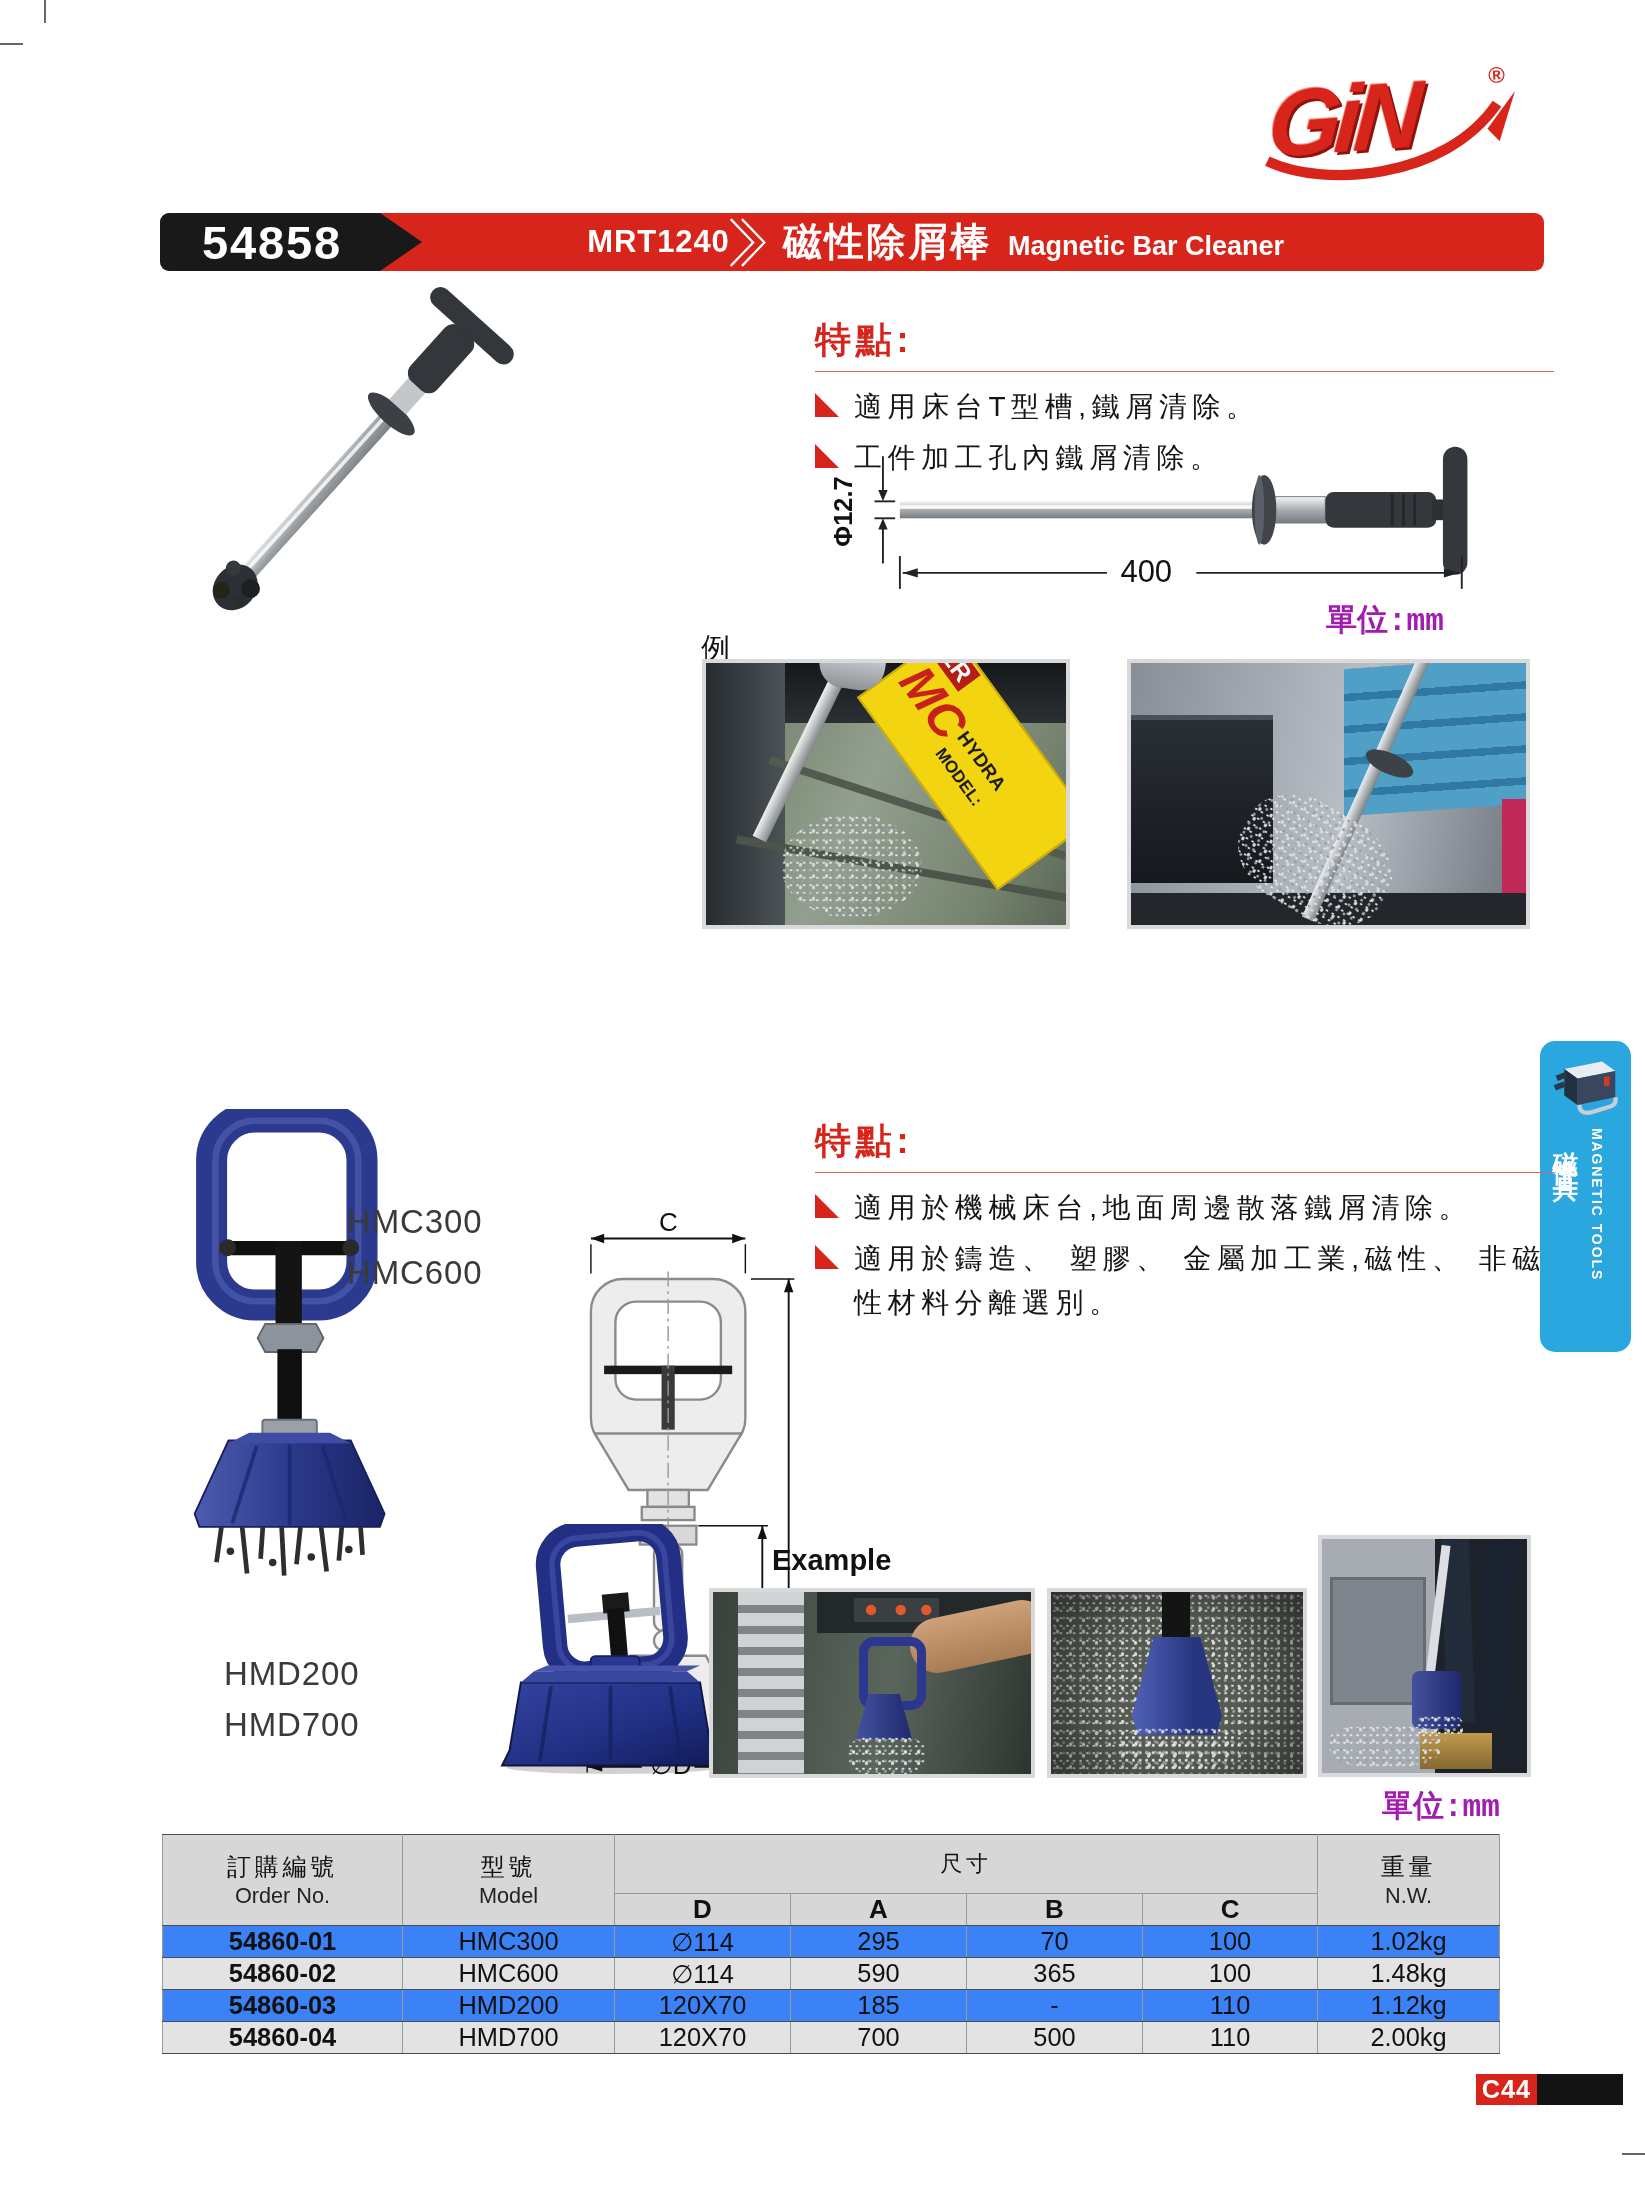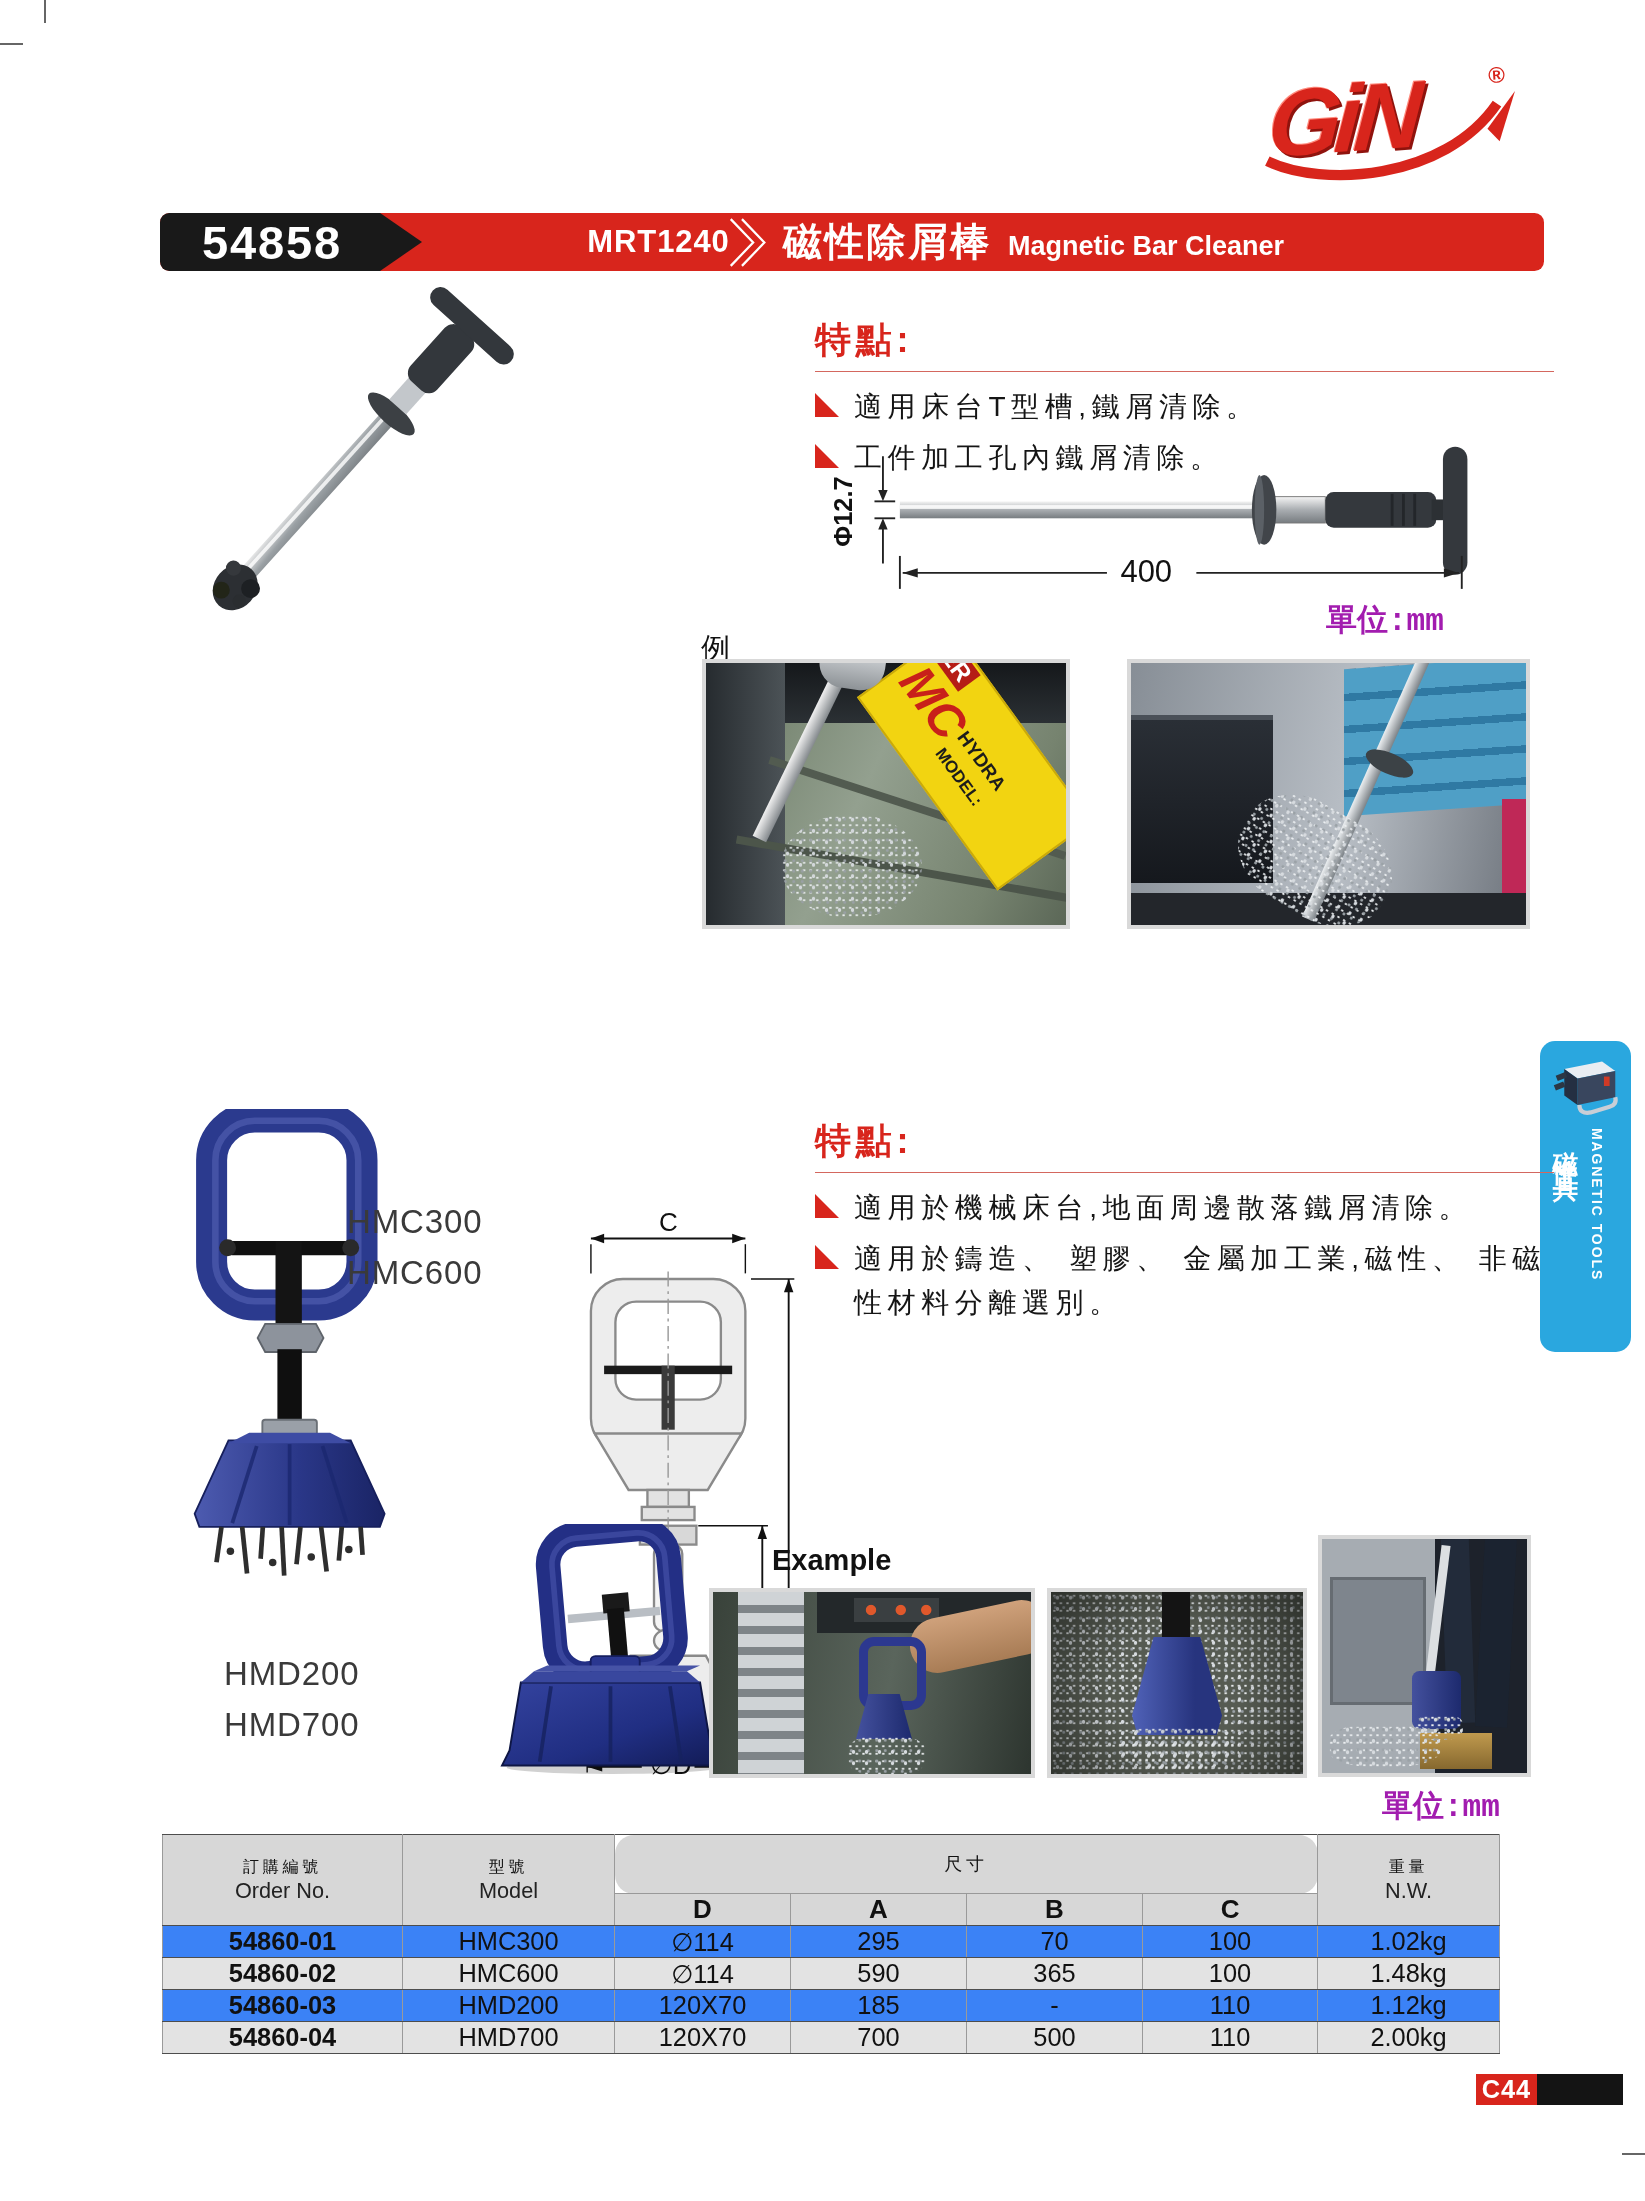--- a/index.html
+++ b/index.html
@@ -94,23 +94,23 @@
   }
 
   
   .spec-table{position:absolute;left:162px;top:1834px;border-collapse:collapse;table-layout:fixed;width:1337px;}
   .spec-table th,.spec-table td{
     border-left:0.9px solid #9a9a9a;border-right:0.9px solid #9a9a9a;
     text-align:center;vertical-align:middle;padding:0;font-weight:normal;color:#111;
   }
   .spec-table .hrow1 th{background:#d7d7d7;height:58px;border-top:1.9px solid #4d4d4d;}
   .spec-table .hrow2 th{background:#d7d7d7;height:28px;font-size:26px;font-weight:bold;border-bottom:1.9px solid #4d4d4d;}
-  .spec-table .zh-h{display:block;font-size:16px;letter-spacing:3.8px;}
+  .spec-table .zh-h{display:block;font-size:24px;letter-spacing:3.8px;}
   .spec-table .en-h{display:block;font-size:21.7px;color:#222;}
-  .spec-table .size-h{border-bottom:1.9px solid #999;font-size:18px;letter-spacing:3.8px;background:#d7d7d7;border-radius:19px;}
+  .spec-table .size-h{border-bottom:1.9px solid #999;font-size:22px;letter-spacing:3.8px;background:#d7d7d7;}
   .spec-table td{height:31px;font-size:25.4px;border-bottom:1.9px solid #4d4d4d;}
   .spec-table .r1 td{background:#3b82f6;}
   .spec-table .r2 td{background:#e3e3e3;}
   .spec-table td.ord{font-weight:bold;}
   .spec-table .rspan{border-bottom:1.9px solid #4d4d4d;}
 
   
   .c44-red{
     position:absolute;left:1476px;top:2074px;width:61px;height:31px;background:var(--red);
     color:#fff;font-size:25.4px;font-weight:bold;display:flex;align-items:center;justify-content:center;letter-spacing:0.9px;

